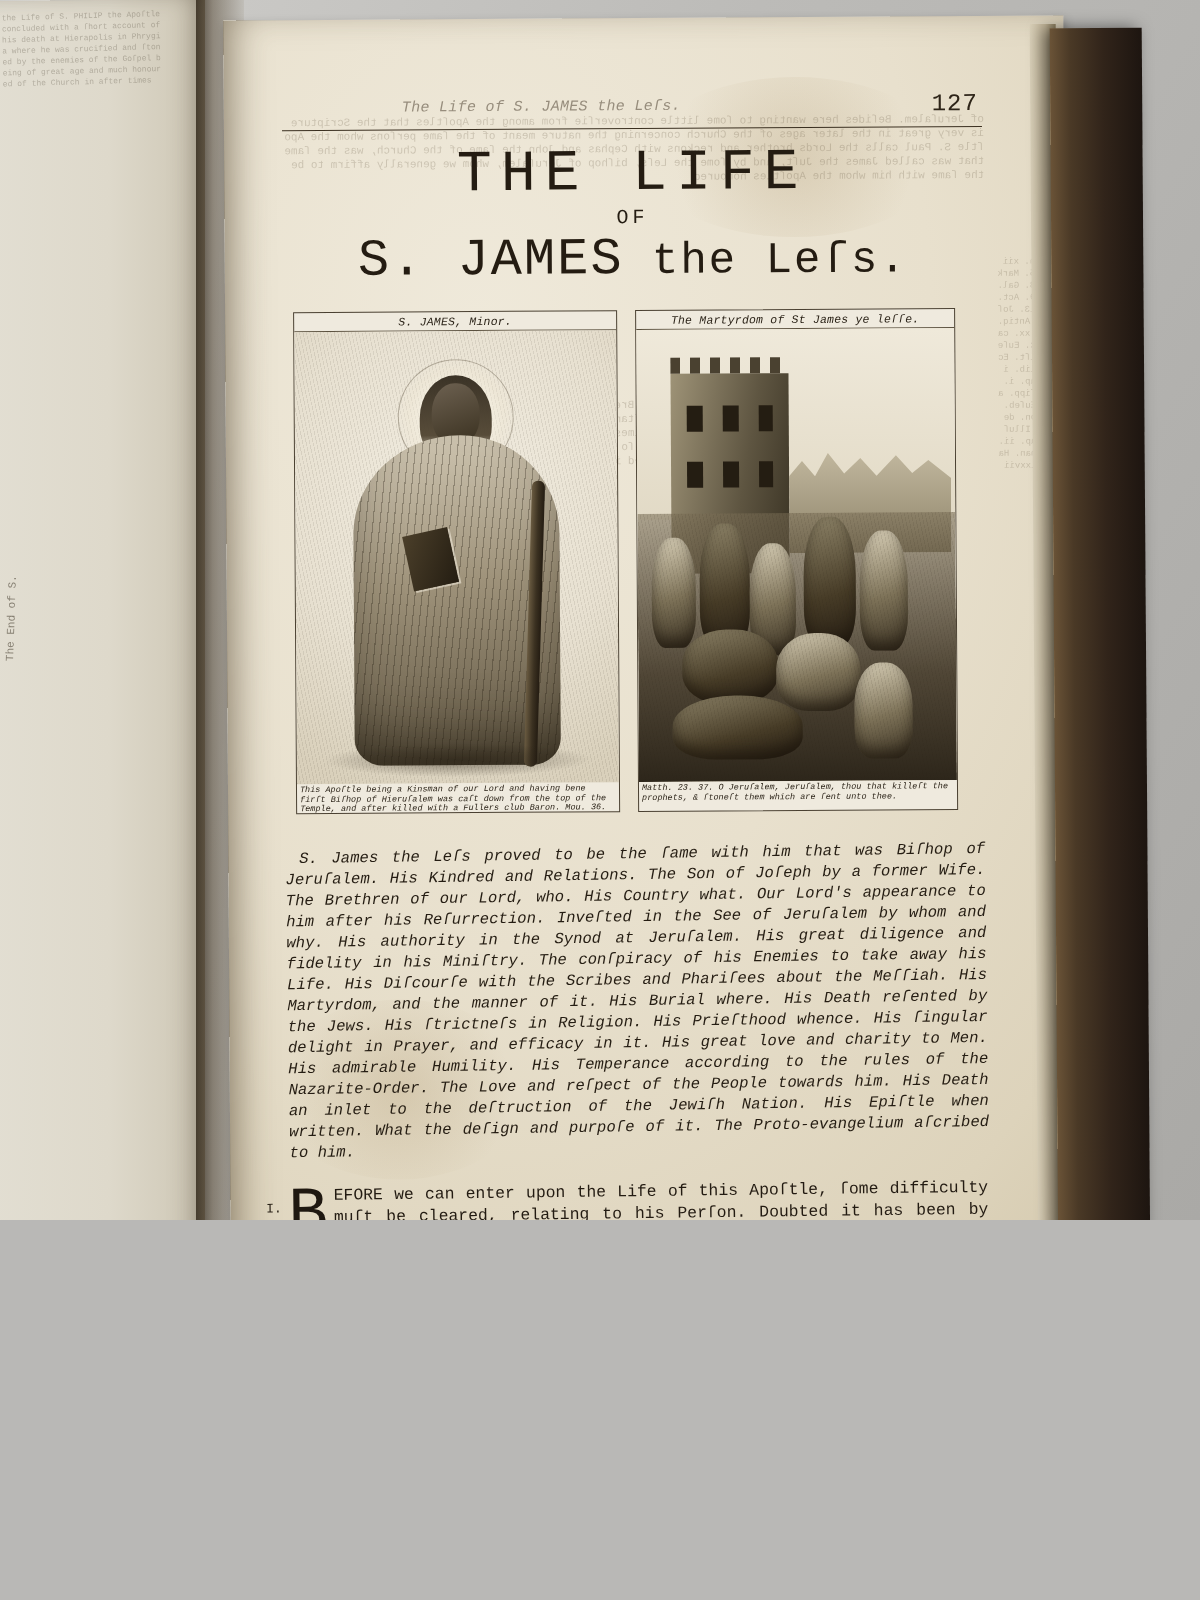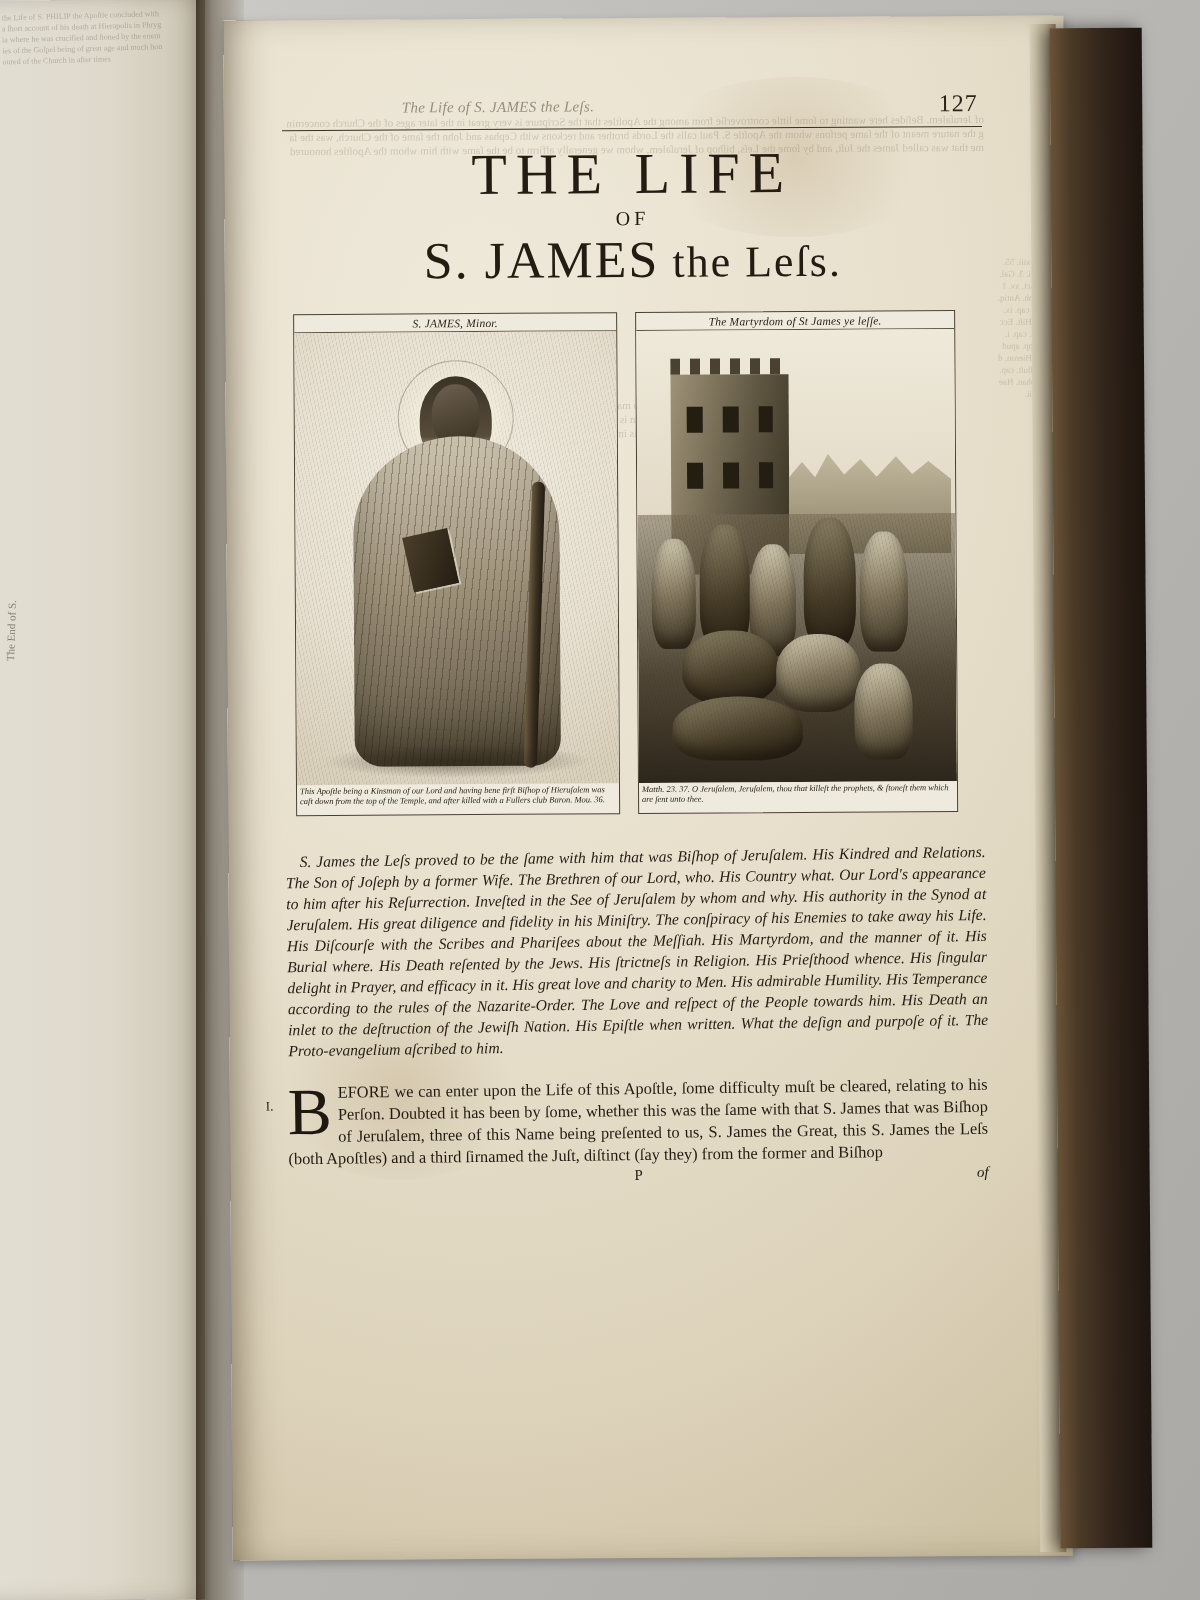--- a/index.html
+++ b/index.html
@@ -3,24 +3,24 @@
 <meta charset="utf-8">
 <style>
   html, body {
     margin: 0;
     padding: 0;
     background: #b9b8b6;
   }
   #page {
     position: relative;
     width: 1200px;
-    height: 1600px;
+    height: 1220px;
     overflow: hidden;
     background: #86efac;
-    font-family: Liberation Serif, serif;
+    font-family: Liberation Mono, monospace;
   }
 
   
   .desk {
     position: absolute;
     inset: 0;
     background:
       linear-gradient(120deg, #cfcecb 0%, #bcbbb8 40%, #aaa9a6 100%);
   }
 

